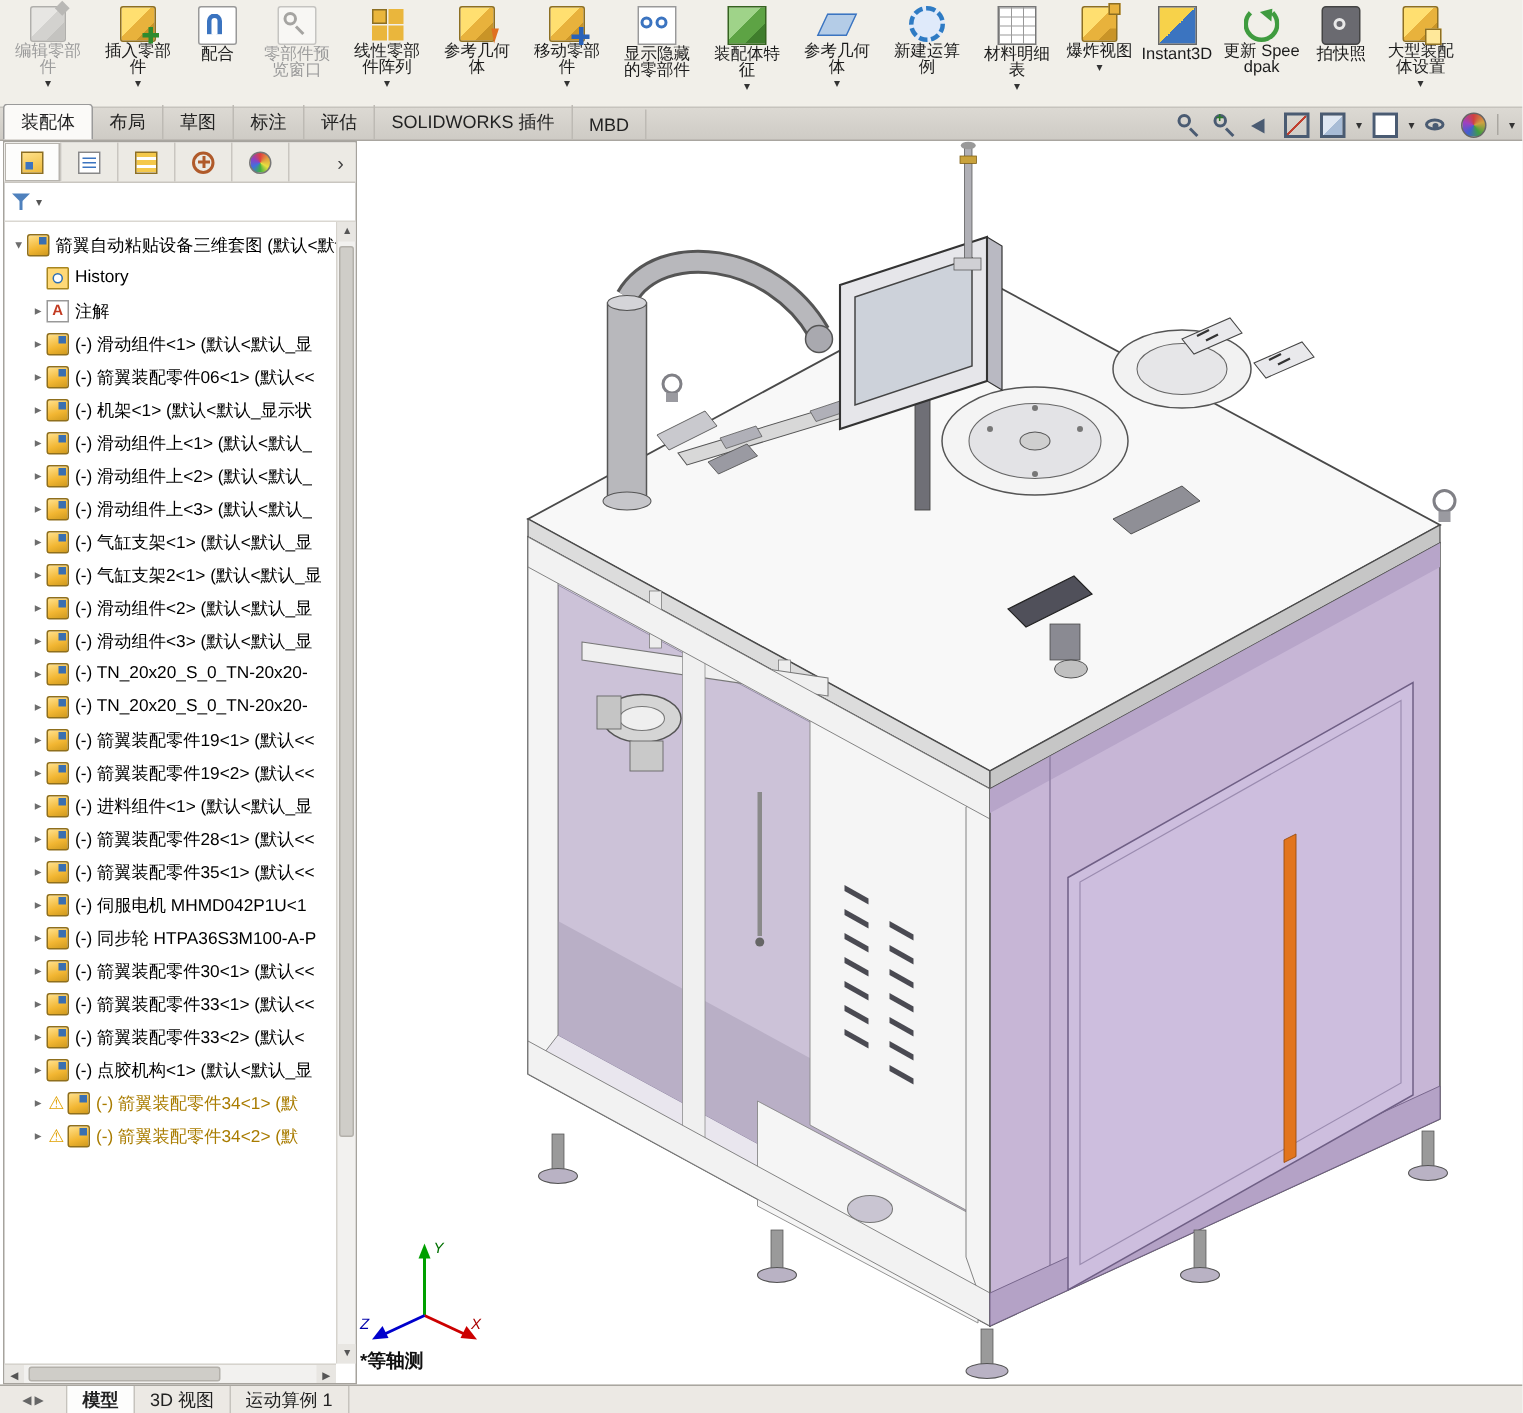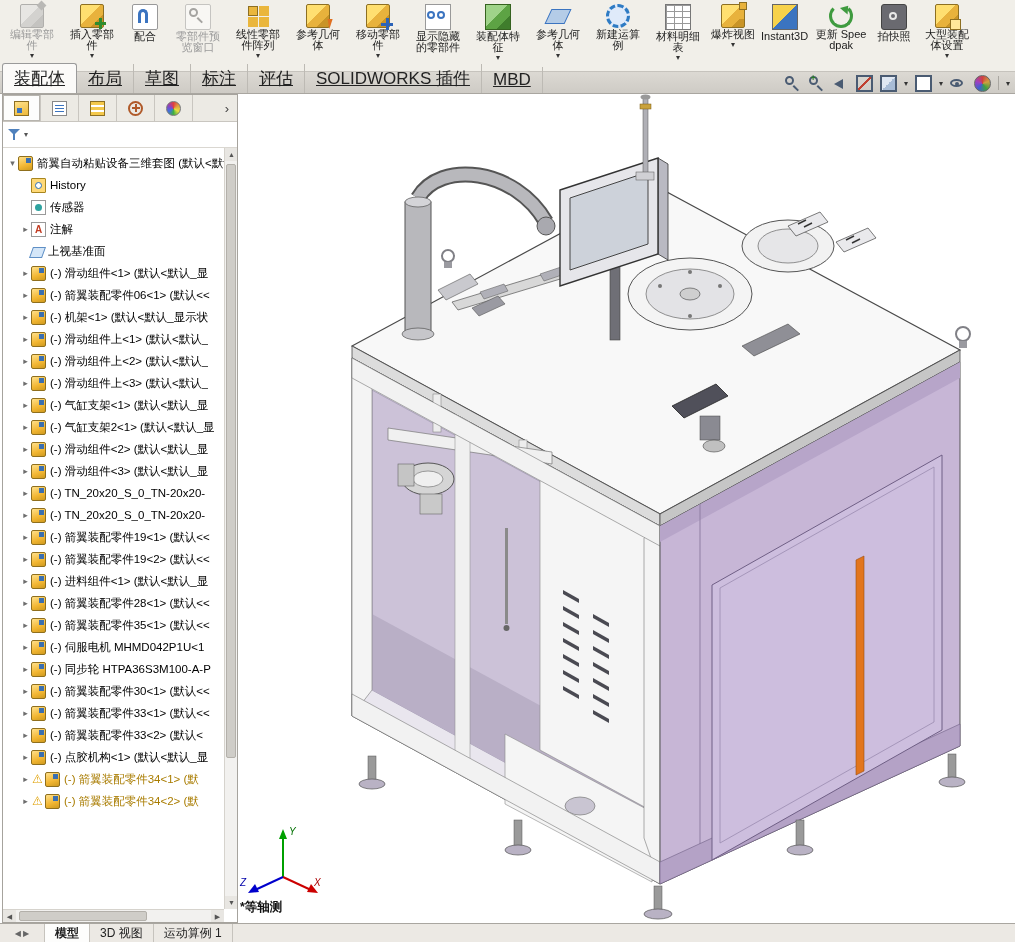--- a/index.html
+++ b/index.html
@@ -38,21 +38,21 @@
   .i-explode::after{content:"";position:absolute;right:-3px;top:-3px;width:6px;height:6px;background:#e8b23c;border:1px solid #8d6f22;box-shadow:-3px 9px 0 #e8b23c;}
   .i-instant3d{background:linear-gradient(135deg,#f7d24a 50%,#3b74c0 50%);border:1px solid #666;}
   .i-speedpak{border:3px solid #3f9b3f;border-top-color:transparent;border-radius:50%;box-sizing:border-box;}
   .i-speedpak::after{content:"";position:absolute;right:-1px;top:-2px;width:0;height:0;border-left:5px solid transparent;border-right:5px solid transparent;border-bottom:7px solid #3f9b3f;transform:rotate(40deg);}
   .i-snapshot{background:#6a6a70;border-radius:3px;border:1px solid #444;}
   .i-snapshot::after{content:"";position:absolute;left:7px;top:7px;width:8px;height:8px;border:2px solid #e8e8e8;border-radius:50%;box-sizing:border-box;}
   .i-largeasm::after{content:"";position:absolute;right:-3px;bottom:-3px;width:9px;height:9px;background:#ffe89a;border:1px solid #8d6f22;}
 
   
   .tabrow{position:absolute;left:0;top:72px;width:100%;height:22px;background:linear-gradient(#dcd9d3,#cecbc5);border-bottom:1px solid #a9a6a0;display:flex;align-items:flex-end;box-sizing:border-box;}
-  .rtab{font-size:17px;color:#222;padding:3px 11px 3px 11px;border-right:1px solid #bdbab4;cursor:default;text-decoration:underline;}
+  .rtab{font-size:12px;color:#222;padding:3px 11px 3px 11px;border-right:1px solid #bdbab4;cursor:default;}
   .rtab.active{background:#fbfaf8;border:1px solid #9a9a9a;border-bottom:none;border-radius:3px 3px 0 0;margin-left:2px;}
   .hud{position:absolute;right:5px;top:74px;height:18px;display:flex;align-items:center;gap:7px;}
   .hi{width:17px;height:17px;position:relative;display:inline-block;}
   .h-mag::before,.h-magp::before{content:"";position:absolute;left:1px;top:1px;width:9px;height:9px;border:2px solid #4a5b72;border-radius:50%;box-sizing:border-box;}
   .h-mag::after,.h-magp::after{content:"";position:absolute;left:10px;top:10px;width:7px;height:2px;background:#4a5b72;transform:rotate(45deg);transform-origin:0 0;}
   .h-magp .plus{position:absolute;left:2.5px;top:-2px;font-size:9px;font-weight:bold;color:#2a7b2a;}
   .h-prev::before{content:"";position:absolute;left:2px;top:4px;width:0;height:0;border-top:5px solid transparent;border-bottom:5px solid transparent;border-right:9px solid #4a5b72;}
   .h-sect{border:2px solid #4a5b72;box-sizing:border-box;background:linear-gradient(135deg,transparent 46%,#c04030 46% 54%,transparent 54%);}
   .h-cube{border:2px solid #4a5b72;box-sizing:border-box;background:linear-gradient(135deg,#dfe7f2 50%,#a8bcd6 50%);}
   .h-cubeo{border:2px solid #4a5b72;box-sizing:border-box;background:#fff;}
@@ -390,33 +390,23 @@
             <span class="arr">▾</span>
             <span class="ti ti-asm"></span>
             <span class="tl">箭翼自动粘贴设备三维套图 (默认&lt;默认_显示状</span>
           </div>
         <div class="trow ind">
             <span class="arr"></span>
             <span class="ti ti-hist"></span>
             <span class="tl">History</span>
           </div>
         <div class="trow ind">
-            <span class="arr"></span>
-            <span class="ti ti-sens"></span>
-            <span class="tl">传感器</span>
-          </div>
-        <div class="trow ind">
             <span class="arr">▸</span>
             <span class="ti ti-note">A</span>
             <span class="tl">注解</span>
-          </div>
-        <div class="trow ind">
-            <span class="arr"></span>
-            <span class="ti ti-plane"></span>
-            <span class="tl">上视基准面</span>
           </div>
         <div class="trow ind">
             <span class="arr">▸</span>
             <span class="ti ti-asm"></span>
             <span class="tl">(-) 滑动组件&lt;1&gt; (默认&lt;默认_显</span>
           </div>
         <div class="trow ind">
             <span class="arr">▸</span>
             <span class="ti ti-asm"></span>
             <span class="tl">(-) 箭翼装配零件06&lt;1&gt; (默认&lt;&lt;</span>

